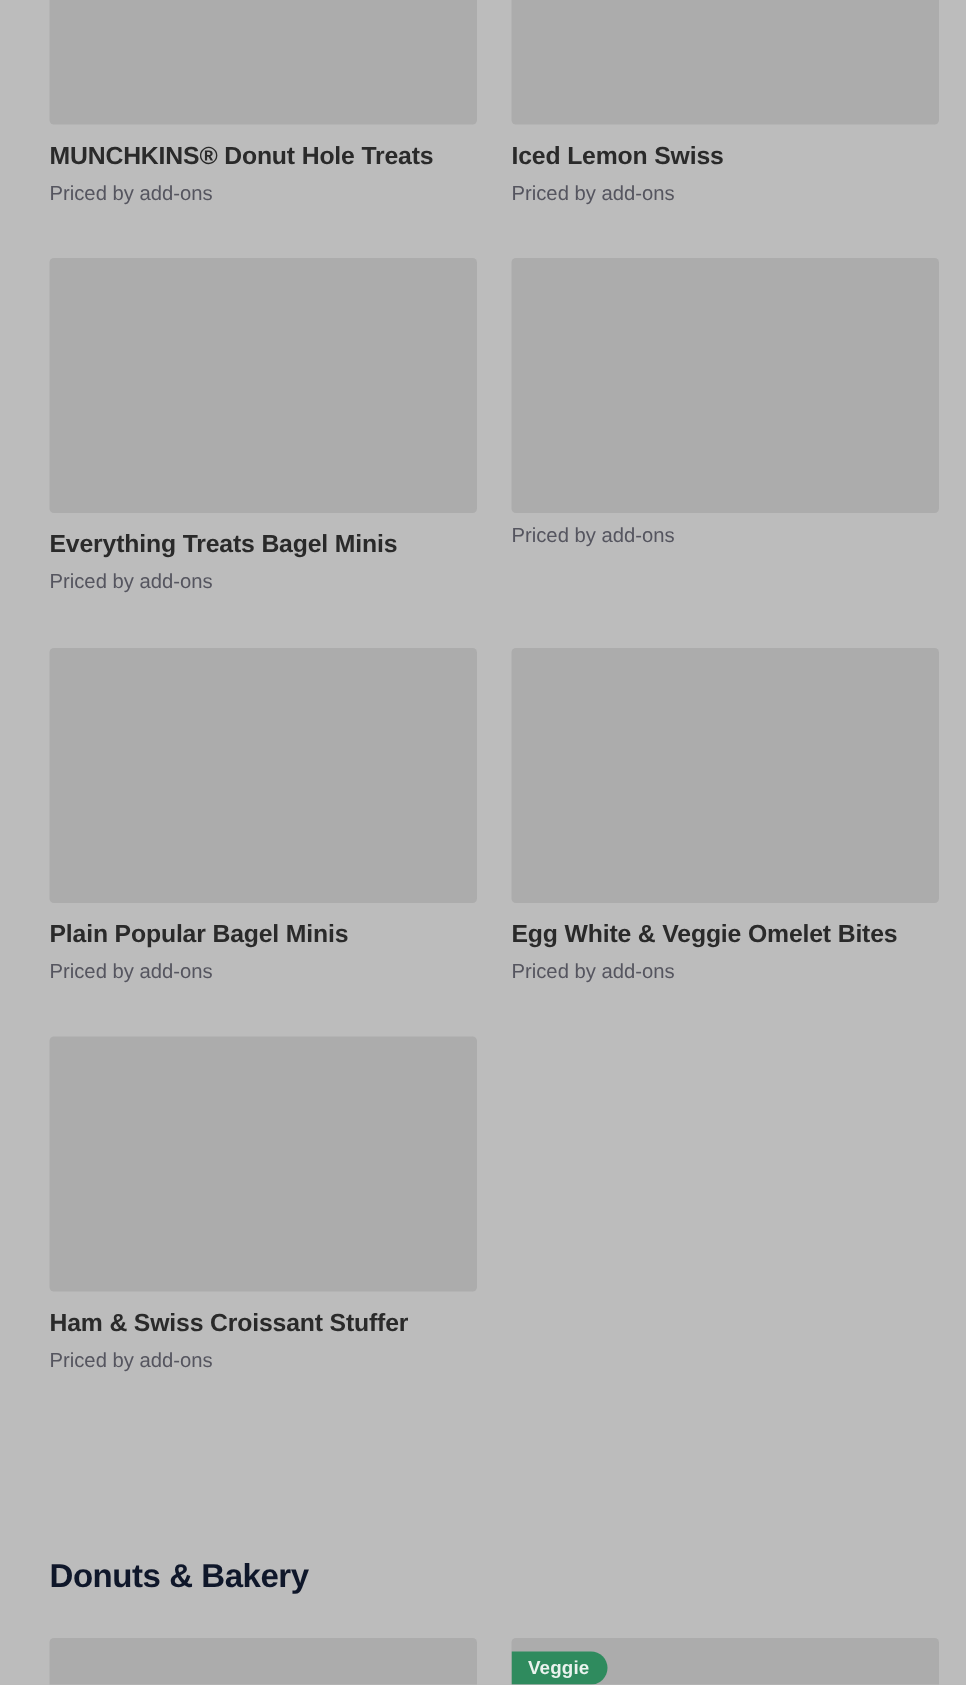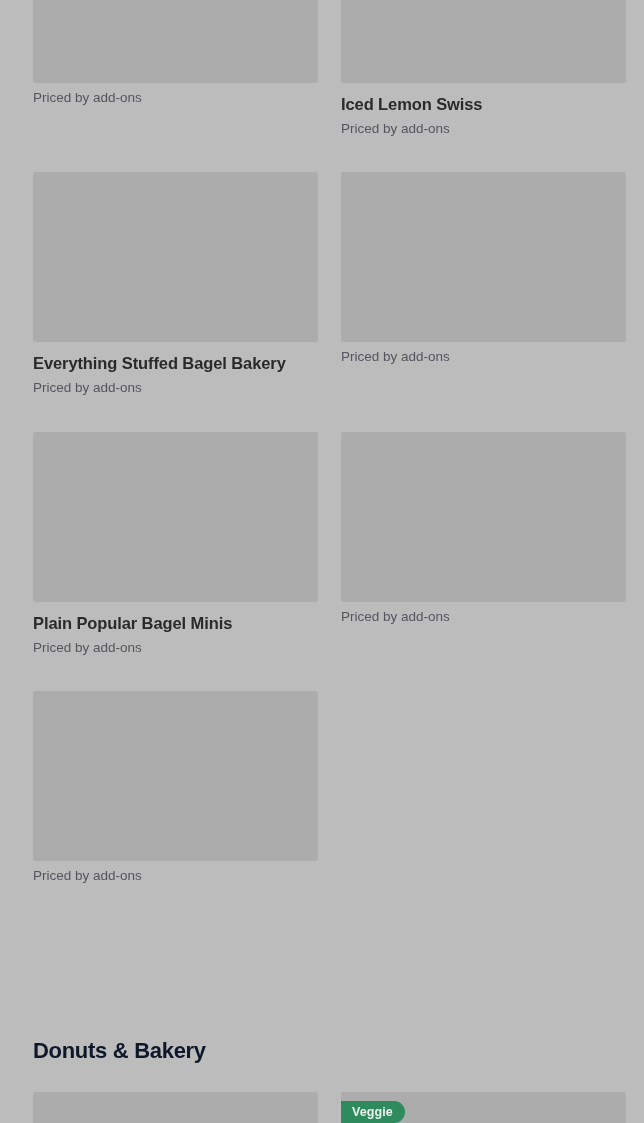--- a/index.html
+++ b/index.html
@@ -116,55 +116,58 @@
 </style>
 </head>
 <body>
 
 <div class="page">
 
   <div class="grid">
 
     <div class="card">
       <div class="card-image"></div>
+      <div class="card-title">MUNCHKINS® Donut Hole Treats</div>
       <div class="card-subtitle">Priced by add-ons</div>
     </div>
 
     <div class="card">
       <div class="card-image">
         
       </div>
       <div class="card-title">Iced Lemon Swiss</div>
       <div class="card-subtitle">Priced by add-ons</div>
     </div>
 
     <div class="card">
       <div class="card-image"></div>
-      <div class="card-title">Everything Stuffed Bagel Bakery</div>
+      <div class="card-title">Everything Treats Bagel Minis</div>
       <div class="card-subtitle">Priced by add-ons</div>
     </div>
 
     <div class="card">
       <div class="card-image"></div>
       <div class="card-subtitle">Priced by add-ons</div>
     </div>
 
     <div class="card">
       <div class="card-image"></div>
       <div class="card-title">Plain Popular Bagel Minis</div>
       <div class="card-subtitle">Priced by add-ons</div>
     </div>
 
     <div class="card">
       <div class="card-image"></div>
+      <div class="card-title">Egg White &amp; Veggie Omelet Bites</div>
       <div class="card-subtitle">Priced by add-ons</div>
     </div>
 
     <div class="card">
       <div class="card-image"></div>
+      <div class="card-title">Ham &amp; Swiss Croissant Stuffer</div>
       <div class="card-subtitle">Priced by add-ons</div>
     </div>
 
   </div>
 
   <div class="section-heading">Donuts &amp; Bakery</div>
 
   <div class="grid-bottom">
 
     <div class="card">

